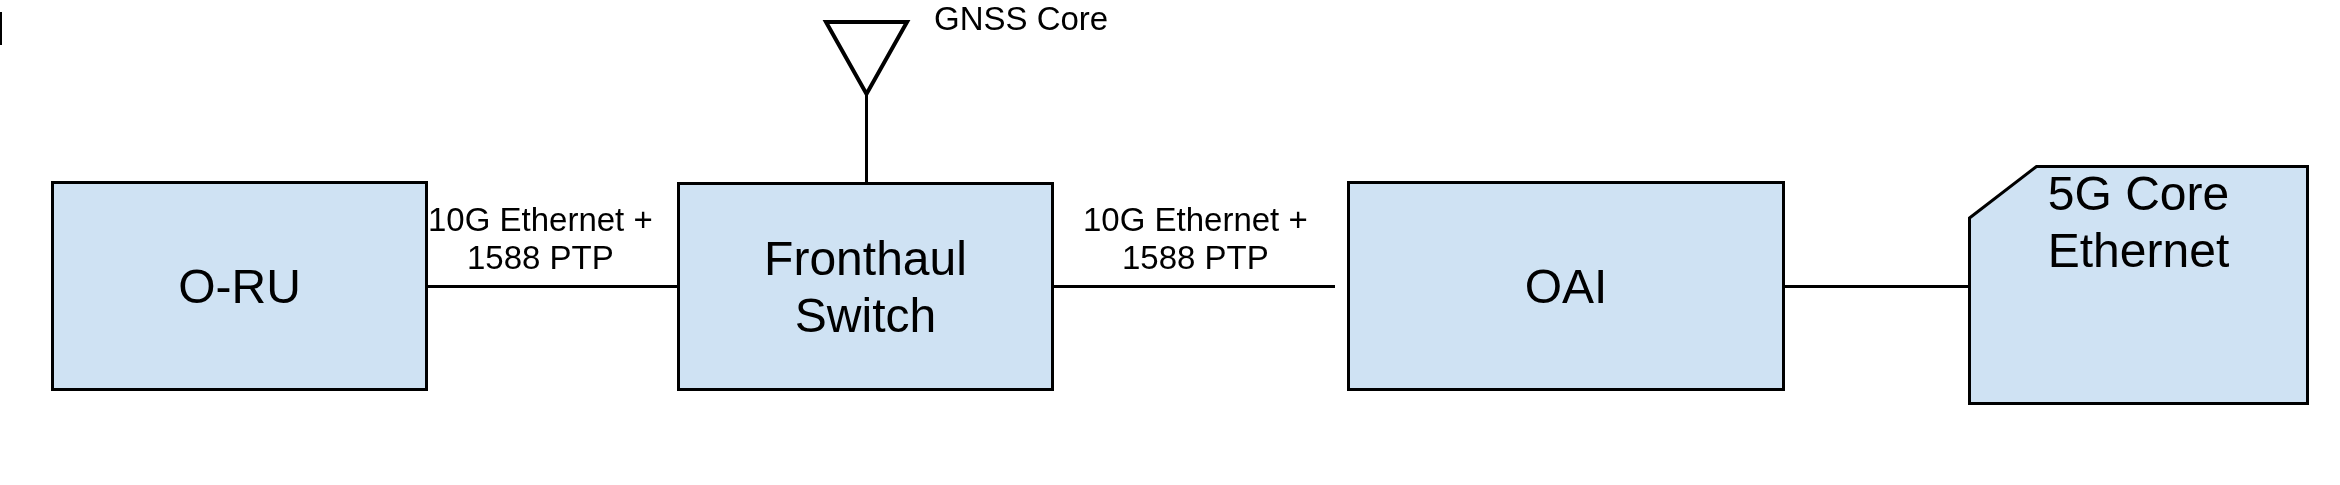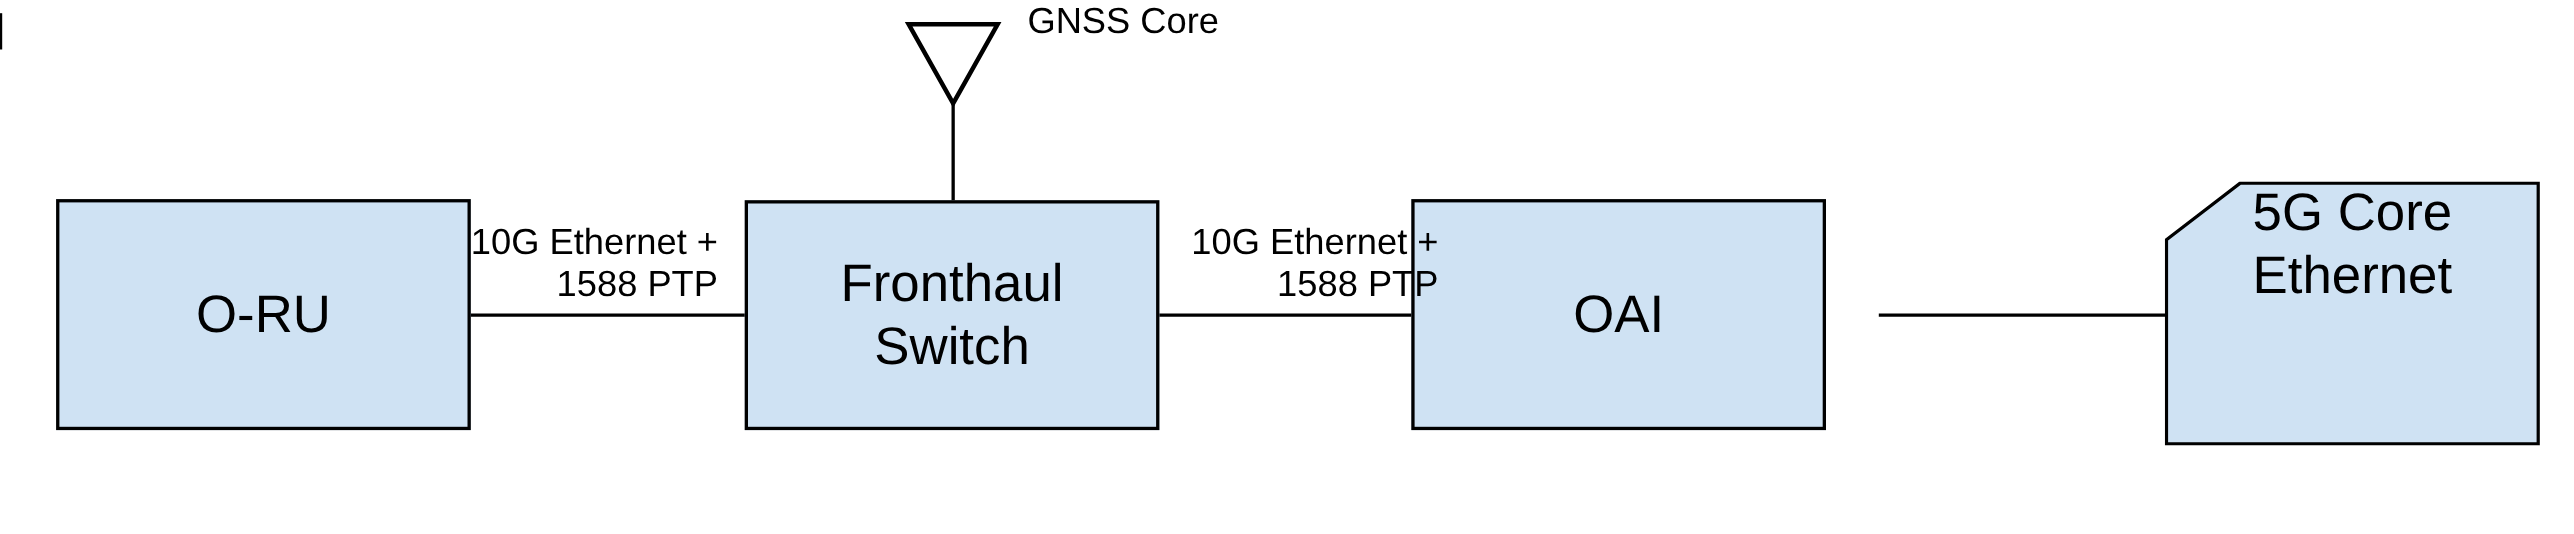--- a/index.html
+++ b/index.html
@@ -32,21 +32,21 @@
     flex-direction: column;
     align-items: center;
     justify-content: center;
     font-size: 48px;
     line-height: 57px;
     text-align: center;
     white-space: nowrap;
   }
   .node-oru        { left: 23px;   top: 181px; width: 377px; height: 210px; margin-left: 28px; }
   .node-fronthaul  { left: 677px;  top: 182px; width: 377px; height: 209px; text-align: center; }
-  .node-oai        { left: 1283px; top: 181px; width: 377px; height: 210px; }
+  .node-oai        { left: 1347px; top: 181px; width: 438px; height: 210px; }
   .node-core {
     position: absolute;
     left: 1968px;
     top: 165px;
     width: 341px;
     height: 240px;
     background: transparent;
   }
   .node-core svg {
     position: absolute;
@@ -63,21 +63,21 @@
     font-size: 48px;
     line-height: 57px;
     text-align: center;
     white-space: nowrap;
   }
   .node-line { display: block; }
   .link-label {
     position: absolute;
     font-size: 33px;
     line-height: 38px;
-    text-align: right;
+    text-align: center;
     white-space: nowrap;
   }
   .link-label-1 { left: 428px;  top: 201px; }
   .link-label-2 { left: 1083px; top: 201px; }
   .gnss-label {
     position: absolute;
     left: 934px;
     top: 0px;
     font-size: 33px;
     line-height: 38px;

